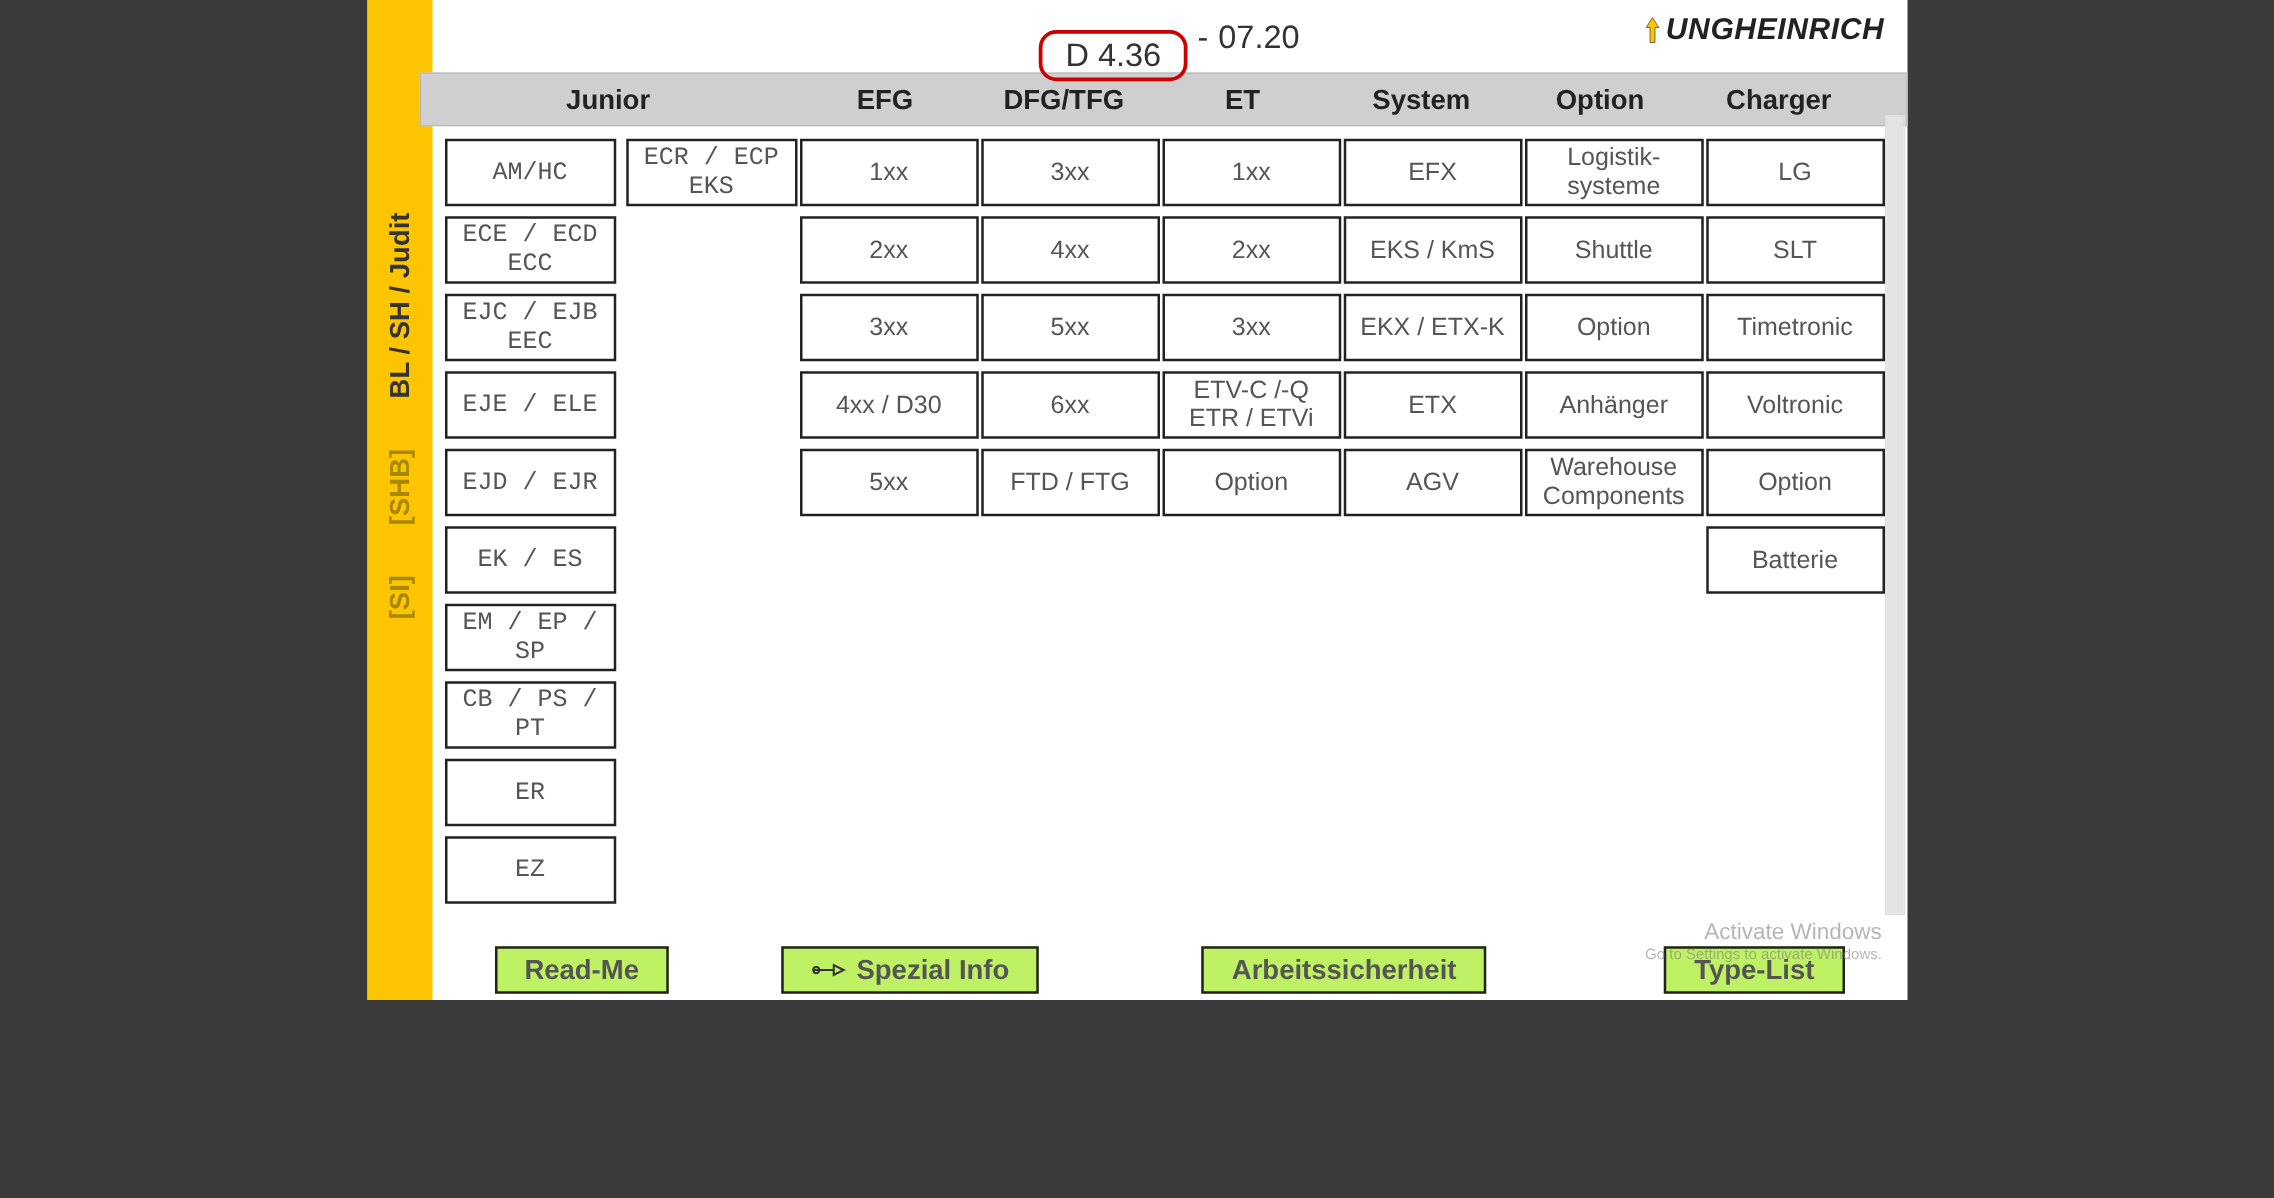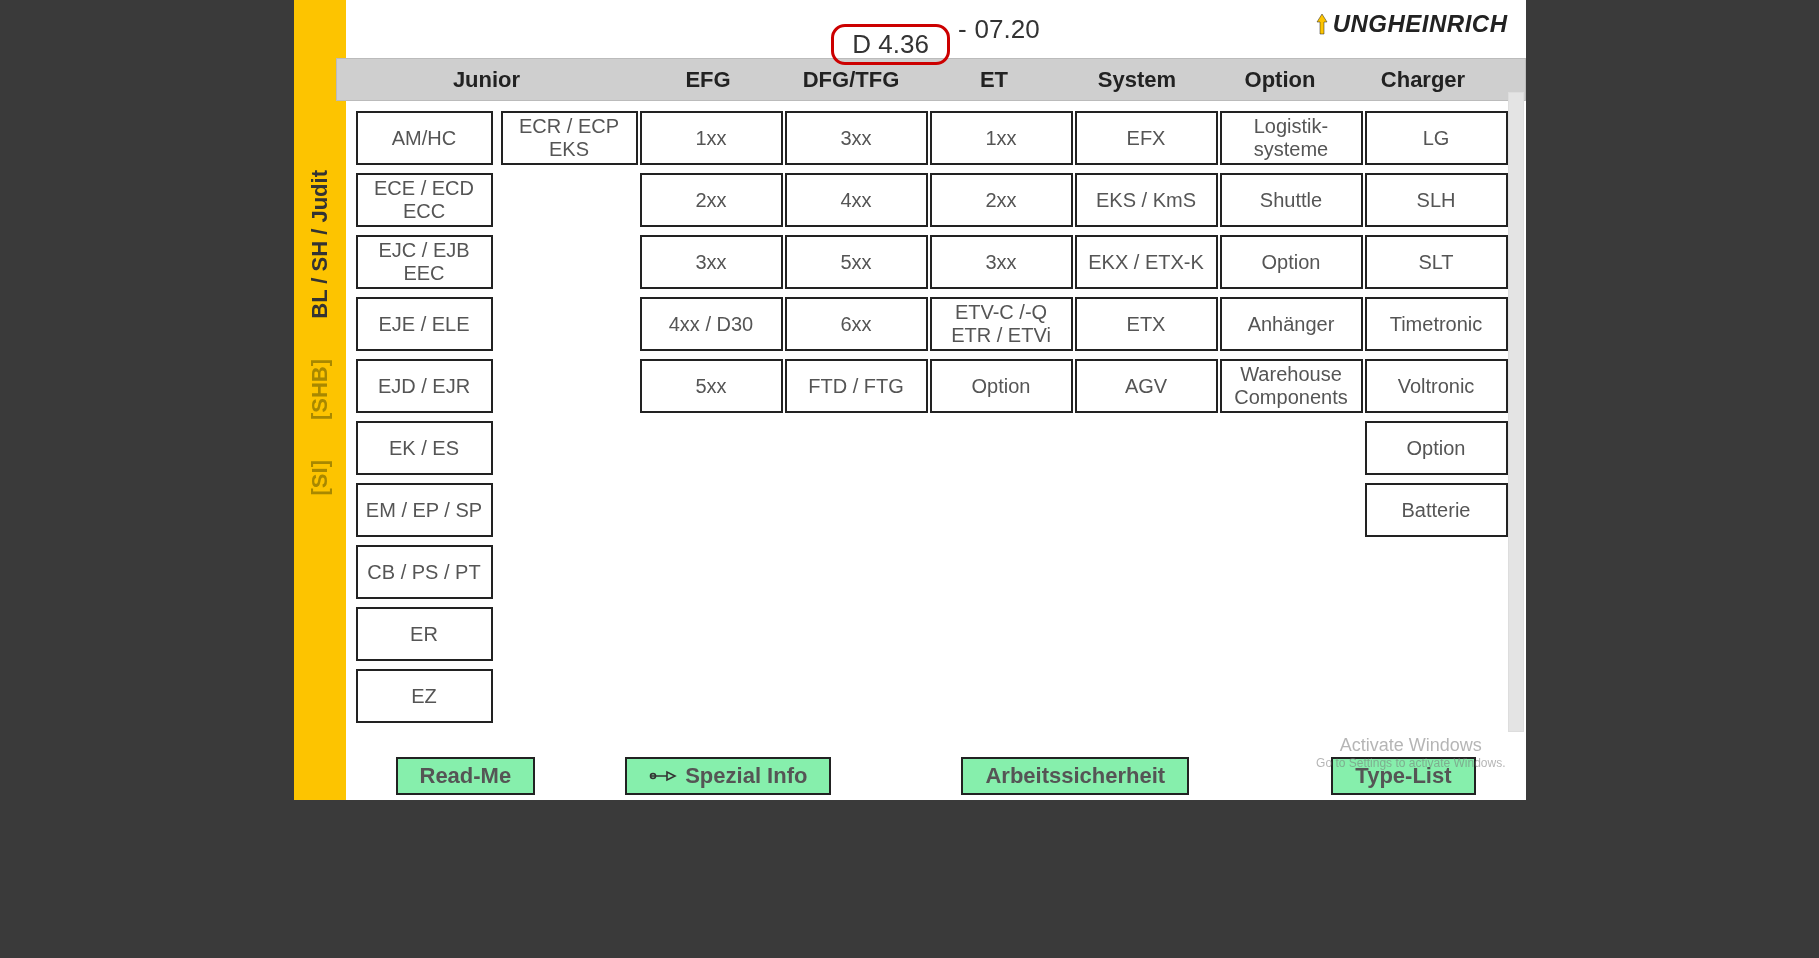--- a/index.html
+++ b/index.html
@@ -108,21 +108,21 @@
       padding: 10px 6px 0 10px;
       gap: 2px;
       overflow: hidden;
     }
     .col {
       display: flex;
       flex-direction: column;
       gap: 8px;
     }
     .col-junior { width: 282px; }
-    .col-junior-inner { display: flex; gap: 8px; }
+    .col-junior-inner { display: flex; gap: 8px; font-family: Liberation Mono, monospace; }
     .col-junior-sub { width: 137px; display: flex; flex-direction: column; gap: 8px; }
     .col-efg { width: 143px; }
     .col-dfg { width: 143px; }
     .col-et  { width: 143px; }
     .col-sys { width: 143px; }
     .col-opt { width: 143px; }
     .col-chg { width: 143px; }
     .cell-btn {
       border: 2px solid #222;
       background: #fff;
@@ -140,36 +140,36 @@
     }
     .bottom-bar {
       height: 48px;
       display: flex;
       align-items: center;
       padding: 0 50px 0 50px;
       gap: 0;
     }
     .bottom-btn {
       border: 2px solid #222;
-      background: #86efac;
+      background: #bef264;
       font-size: 22px;
       font-weight: bold;
       color: #555;
       padding: 4px 22px;
       display: flex;
       align-items: center;
       gap: 8px;
       cursor: pointer;
     }
     .spacer { flex: 1; }
     .watermark {
       position: absolute;
       right: 20px;
       bottom: 30px;
-      text-align: center;
+      text-align: right;
       color: rgba(120,120,120,0.55);
       pointer-events: none;
     }
     .watermark-title { font-size: 18px; }
     .watermark-sub { font-size: 12px; }
     .point-icon svg { display: block; }
     .scrollbar-stub {
       position: absolute;
       right: 2px;
       top: 92px;
@@ -278,21 +278,20 @@
       <div class="col col-opt">
         <div class="cell-btn">Logistik-systeme</div>
         <div class="cell-btn">Shuttle</div>
         <div class="cell-btn">Option</div>
         <div class="cell-btn">Anhänger</div>
         <div class="cell-btn">Warehouse Components</div>
       </div>
 
       <div class="col col-chg">
         <div class="cell-btn">LG</div>
-        <div class="cell-btn">SLH</div>
         <div class="cell-btn">SLT</div>
         <div class="cell-btn">Timetronic</div>
         <div class="cell-btn">Voltronic</div>
         <div class="cell-btn">Option</div>
         <div class="cell-btn">Batterie</div>
       </div>
 
     </div>
 
     <div class="bottom-bar">

